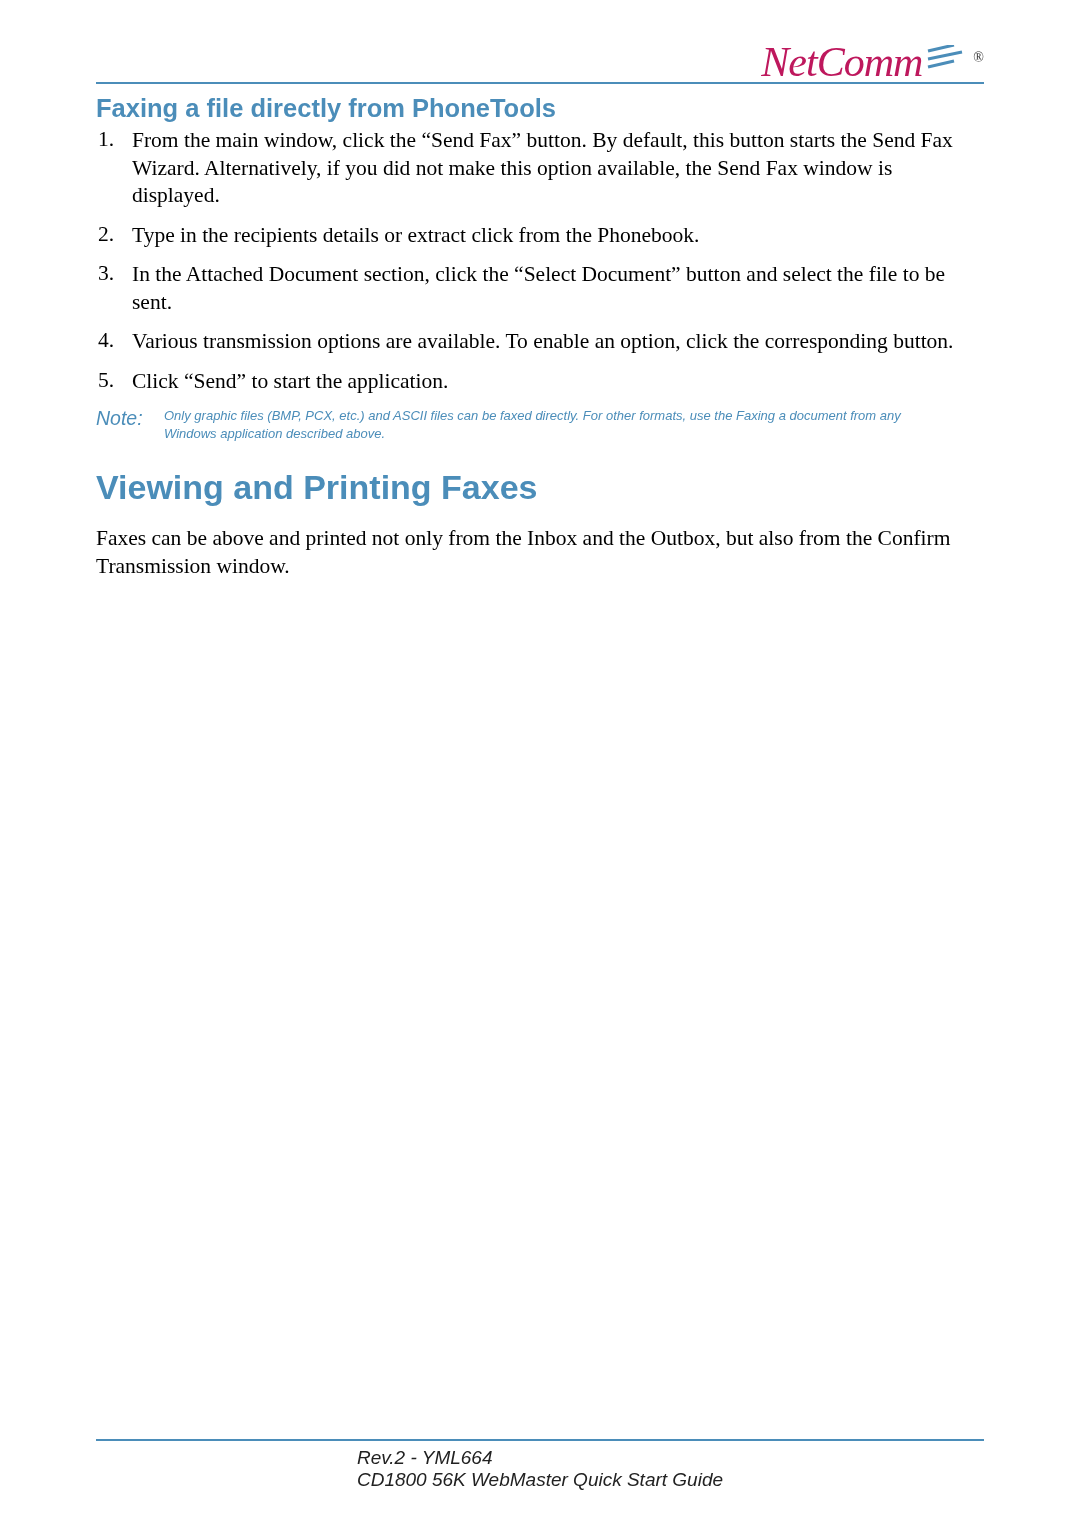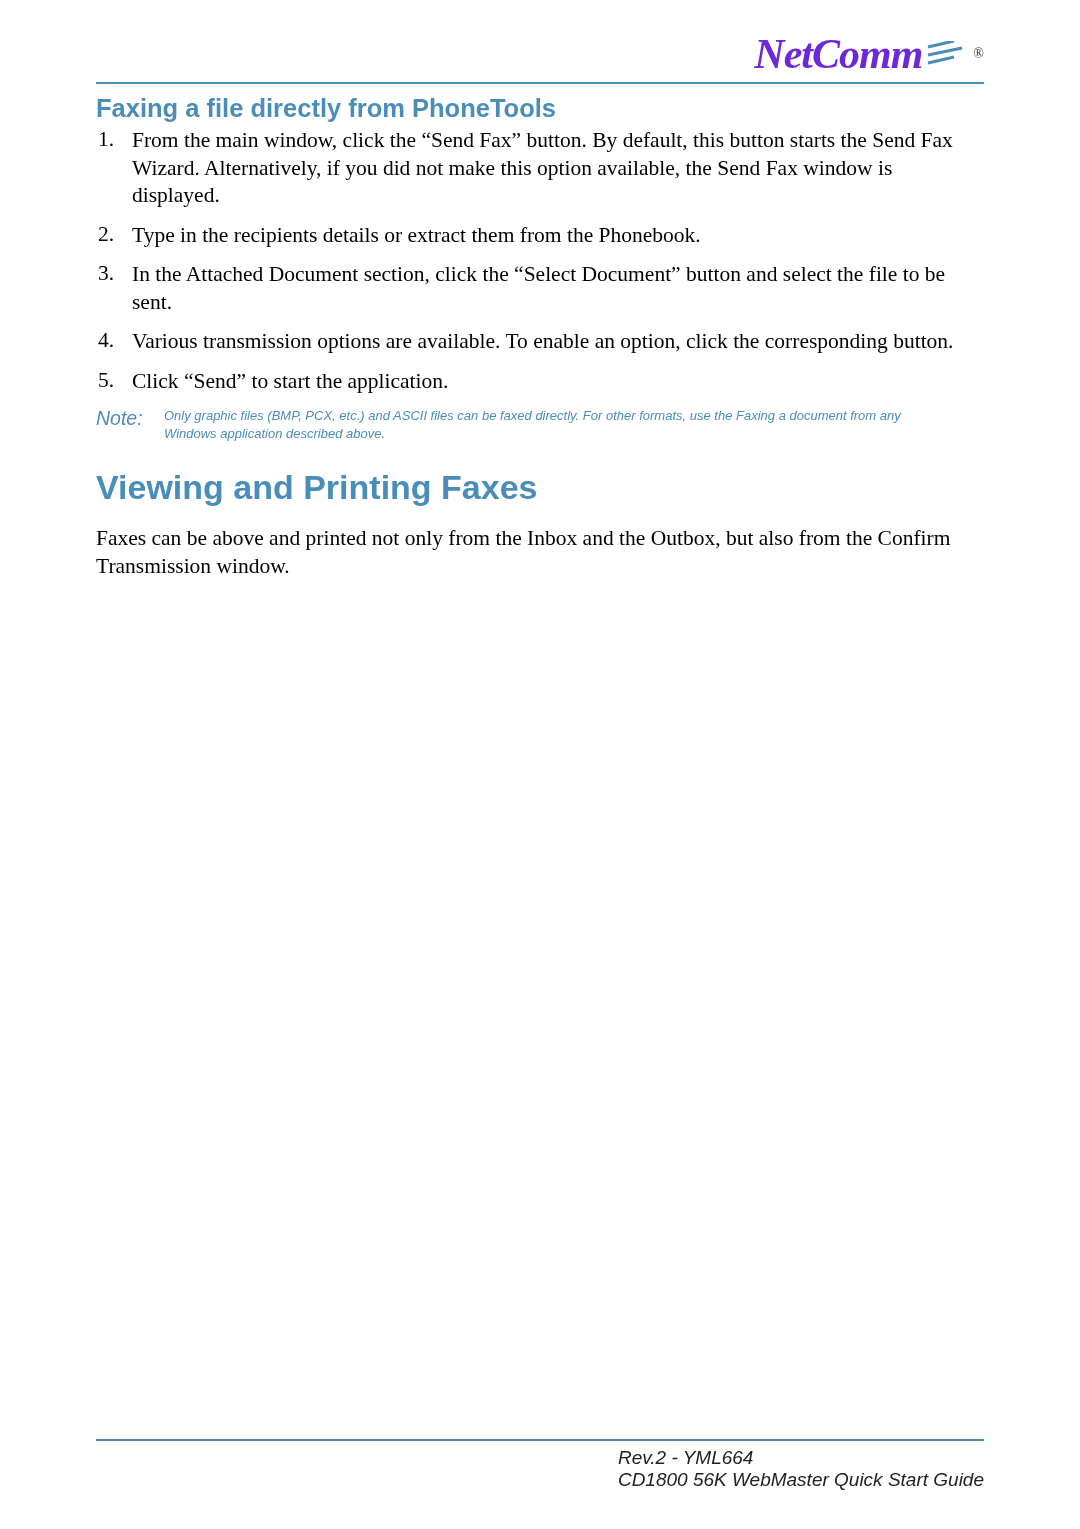--- a/index.html
+++ b/index.html
@@ -21,25 +21,26 @@
     }
     .logo-area {
       position: absolute;
       top: 30px;
       right: 96px;
       display: flex;
       align-items: center;
     }
     .logo-text {
       font-family: "Brush Script MT", cursive;
-      font-weight: bold;
+      font-weight: normal;
       font-size: 42px;
       font-style: italic;
-      color: #6d28d9;
+      color: #be185d;
       letter-spacing: -1px;
+      margin-top: 8px;
     }
     .logo-lines {
       display: inline-block;
       margin-left: 4px;
     }
     .logo-lines svg {
       vertical-align: middle;
     }
     .reg {
       font-size: 14px;
@@ -127,21 +128,21 @@
       left: 96px;
       right: 96px;
     }
     .footer-rule {
       border: none;
       border-top: 2px solid #4b8db9;
       margin-bottom: 6px;
     }
     .footer-grid {
       display: flex;
-      justify-content: flex-end;
+      justify-content: center;
       font-family: Arial, Helvetica, sans-serif;
       font-style: italic;
       font-size: 19px;
       color: #222;
     }
     .footer-col {
       display: flex;
       flex-direction: column;
     }
     .footer-right {
@@ -169,21 +170,21 @@
 
   <h2 class="h1">Faxing a file directly from PhoneTools</h2>
 
   <div class="list">
     <div class="list-row">
       <div class="list-num">1.</div>
       <div class="list-body">From the main window, click the “Send Fax” button.  By default, this button starts the Send Fax Wizard.  Alternatively, if you did not make this option available, the Send Fax window is displayed.</div>
     </div>
     <div class="list-row">
       <div class="list-num">2.</div>
-      <div class="list-body">Type in the recipients details or extract them from the Phonebook.</div>
+      <div class="list-body">Type in the recipients details or extract click from the Phonebook.</div>
     </div>
     <div class="list-row">
       <div class="list-num">3.</div>
       <div class="list-body">In the Attached Document section, click the “Select Document” button and select the file to be sent.</div>
     </div>
     <div class="list-row">
       <div class="list-num">4.</div>
       <div class="list-body">Various transmission options are available. To enable an option, click the corresponding button.</div>
     </div>
     <div class="list-row">

